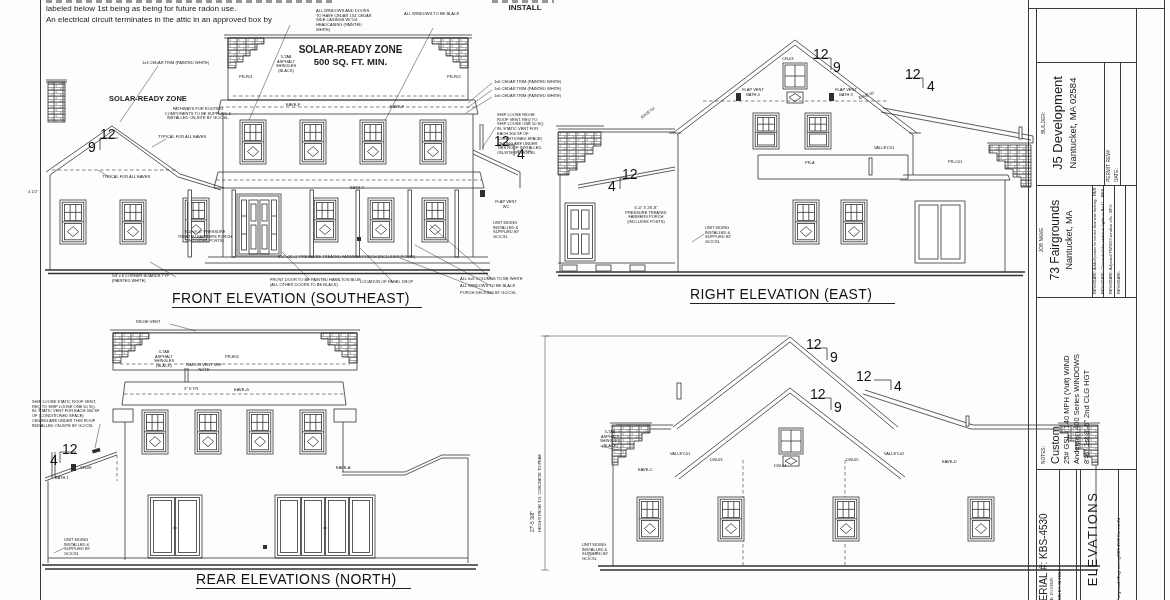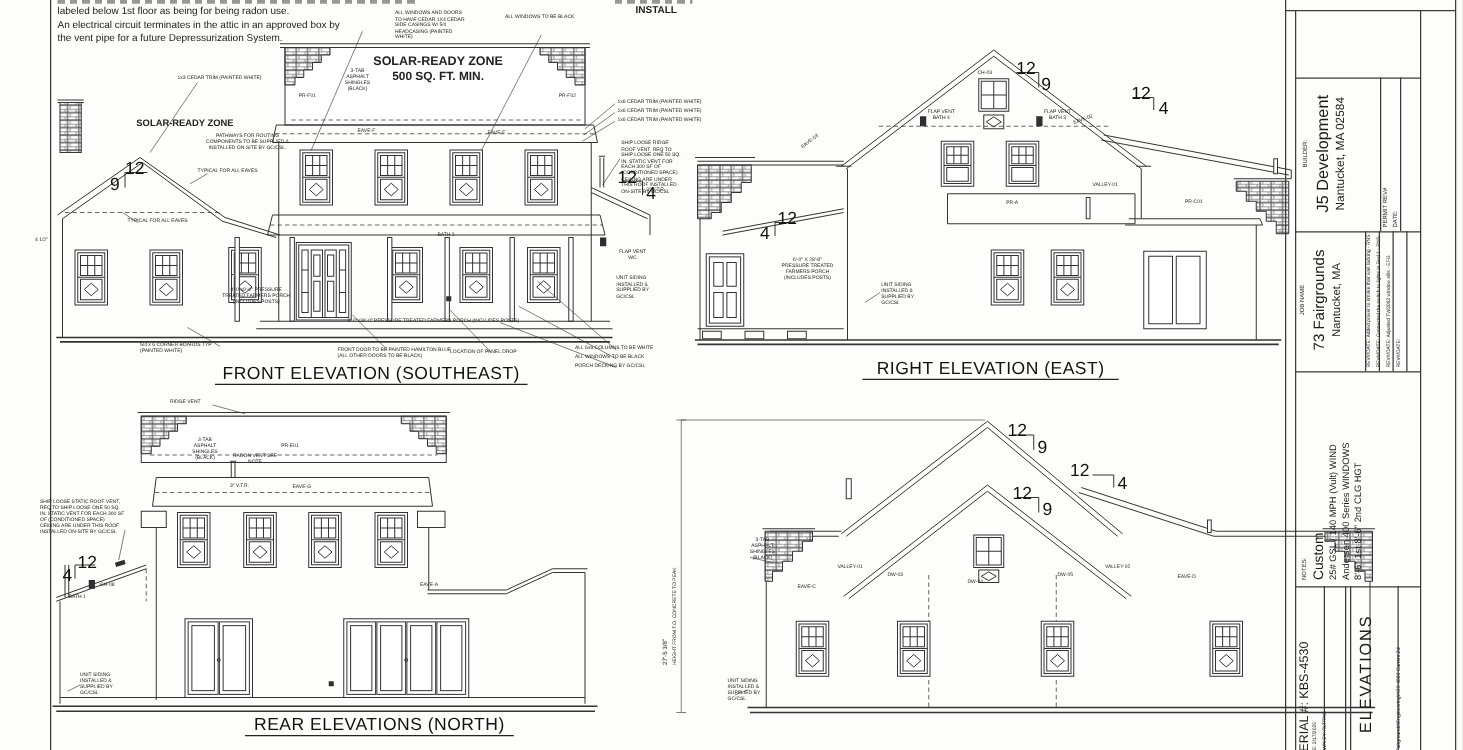--- a/index.html
+++ b/index.html
@@ -9,21 +9,21 @@
   .vline,.hline{position:absolute;background:#3a3a3a;}
   .vline{width:1px;}.hline{height:1px;}
   .lbl{position:absolute;color:#222;line-height:1.2;}
   .c{text-align:center;}
   .nw{white-space:nowrap;}
   .b{font-weight:bold;}
   
   .s4{font-size:8px;line-height:1.2;transform:scale(.5);transform-origin:0 0;}
   .s4c{font-size:8px;line-height:1.2;transform:scale(.5);transform-origin:50% 0;text-align:center;}
   .pn{position:absolute;font-size:14px;color:#111;}
-  .ttl{position:absolute;font-size:14px;color:#111;text-align:center;letter-spacing:.4px;
+  .ttl{position:absolute;font-size:14px;color:#111;text-align:left;letter-spacing:.4px;
        white-space:nowrap;border-bottom:1.2px solid #222;padding-bottom:1px;}
   .rot{position:absolute;transform:rotate(-90deg);transform-origin:0 0;}
   .rl{font-size:8px;line-height:8px;transform:scale(.5);transform-origin:0 0;white-space:nowrap;}
   .rlc{font-size:8px;line-height:9px;transform:scale(.6);transform-origin:50% 0;white-space:nowrap;}
   .clip-strip{position:absolute;height:2.5px;opacity:.55;
       background:repeating-linear-gradient(90deg,#444 0 6px,transparent 6px 10px);}
   .notes8{position:absolute;font-size:8px;line-height:11px;color:#1a1a1a;}
 </style>
 </head>
 <body>
@@ -263,23 +263,22 @@
   <div class="vline" style="left:1103px;top:185px;height:112px"></div>
   <div class="vline" style="left:1114px;top:185px;height:112px"></div>
   <div class="vline" style="left:1125px;top:185px;height:112px"></div>
   <div class="vline" style="left:1059px;top:469px;height:131px"></div>
   <div class="vline" style="left:1076px;top:469px;height:131px"></div>
   <div class="vline" style="left:1080px;top:469px;height:131px"></div>
   <div class="vline" style="left:1118px;top:469px;height:131px"></div>
 
   <div class="clip-strip" style="left:46px;top:0;width:290px"></div>
   <div class="notes8" style="left:46px;top:3px;width:340px">
-    <div>labeled below 1st floor as being for being radon use.</div>
+    <div>labeled below 1st being as being for future radon use.</div>
     <div>An electrical circuit terminates in the attic in an approved box by</div>
-    <div>the vent pipe for a future Depressurization System.</div>
   </div>
   <div class="clip-strip" style="left:492px;top:0;width:62px"></div>
   <div class="lbl c b" style="left:480px;top:3px;width:90px;font-size:8px">INSTALL</div>
 
   <div class="lbl b" style="left:92px;top:94px;width:112px;font-size:7.5px;text-align:center">SOLAR-READY ZONE</div>
   <div class="lbl s4c" style="left:120px;top:106px;width:156px">PATHWAYS FOR ROUTING COMPONENTS TO BE SUPPLIED &amp; INSTALLED ON-SITE BY GC/CSL.</div>
   <div class="lbl c b" style="left:283px;top:44px;width:135px">
     <div style="font-size:10px">SOLAR-READY ZONE</div>
     <div style="font-size:9.5px">500 SQ. FT. MIN.</div>
   </div>

